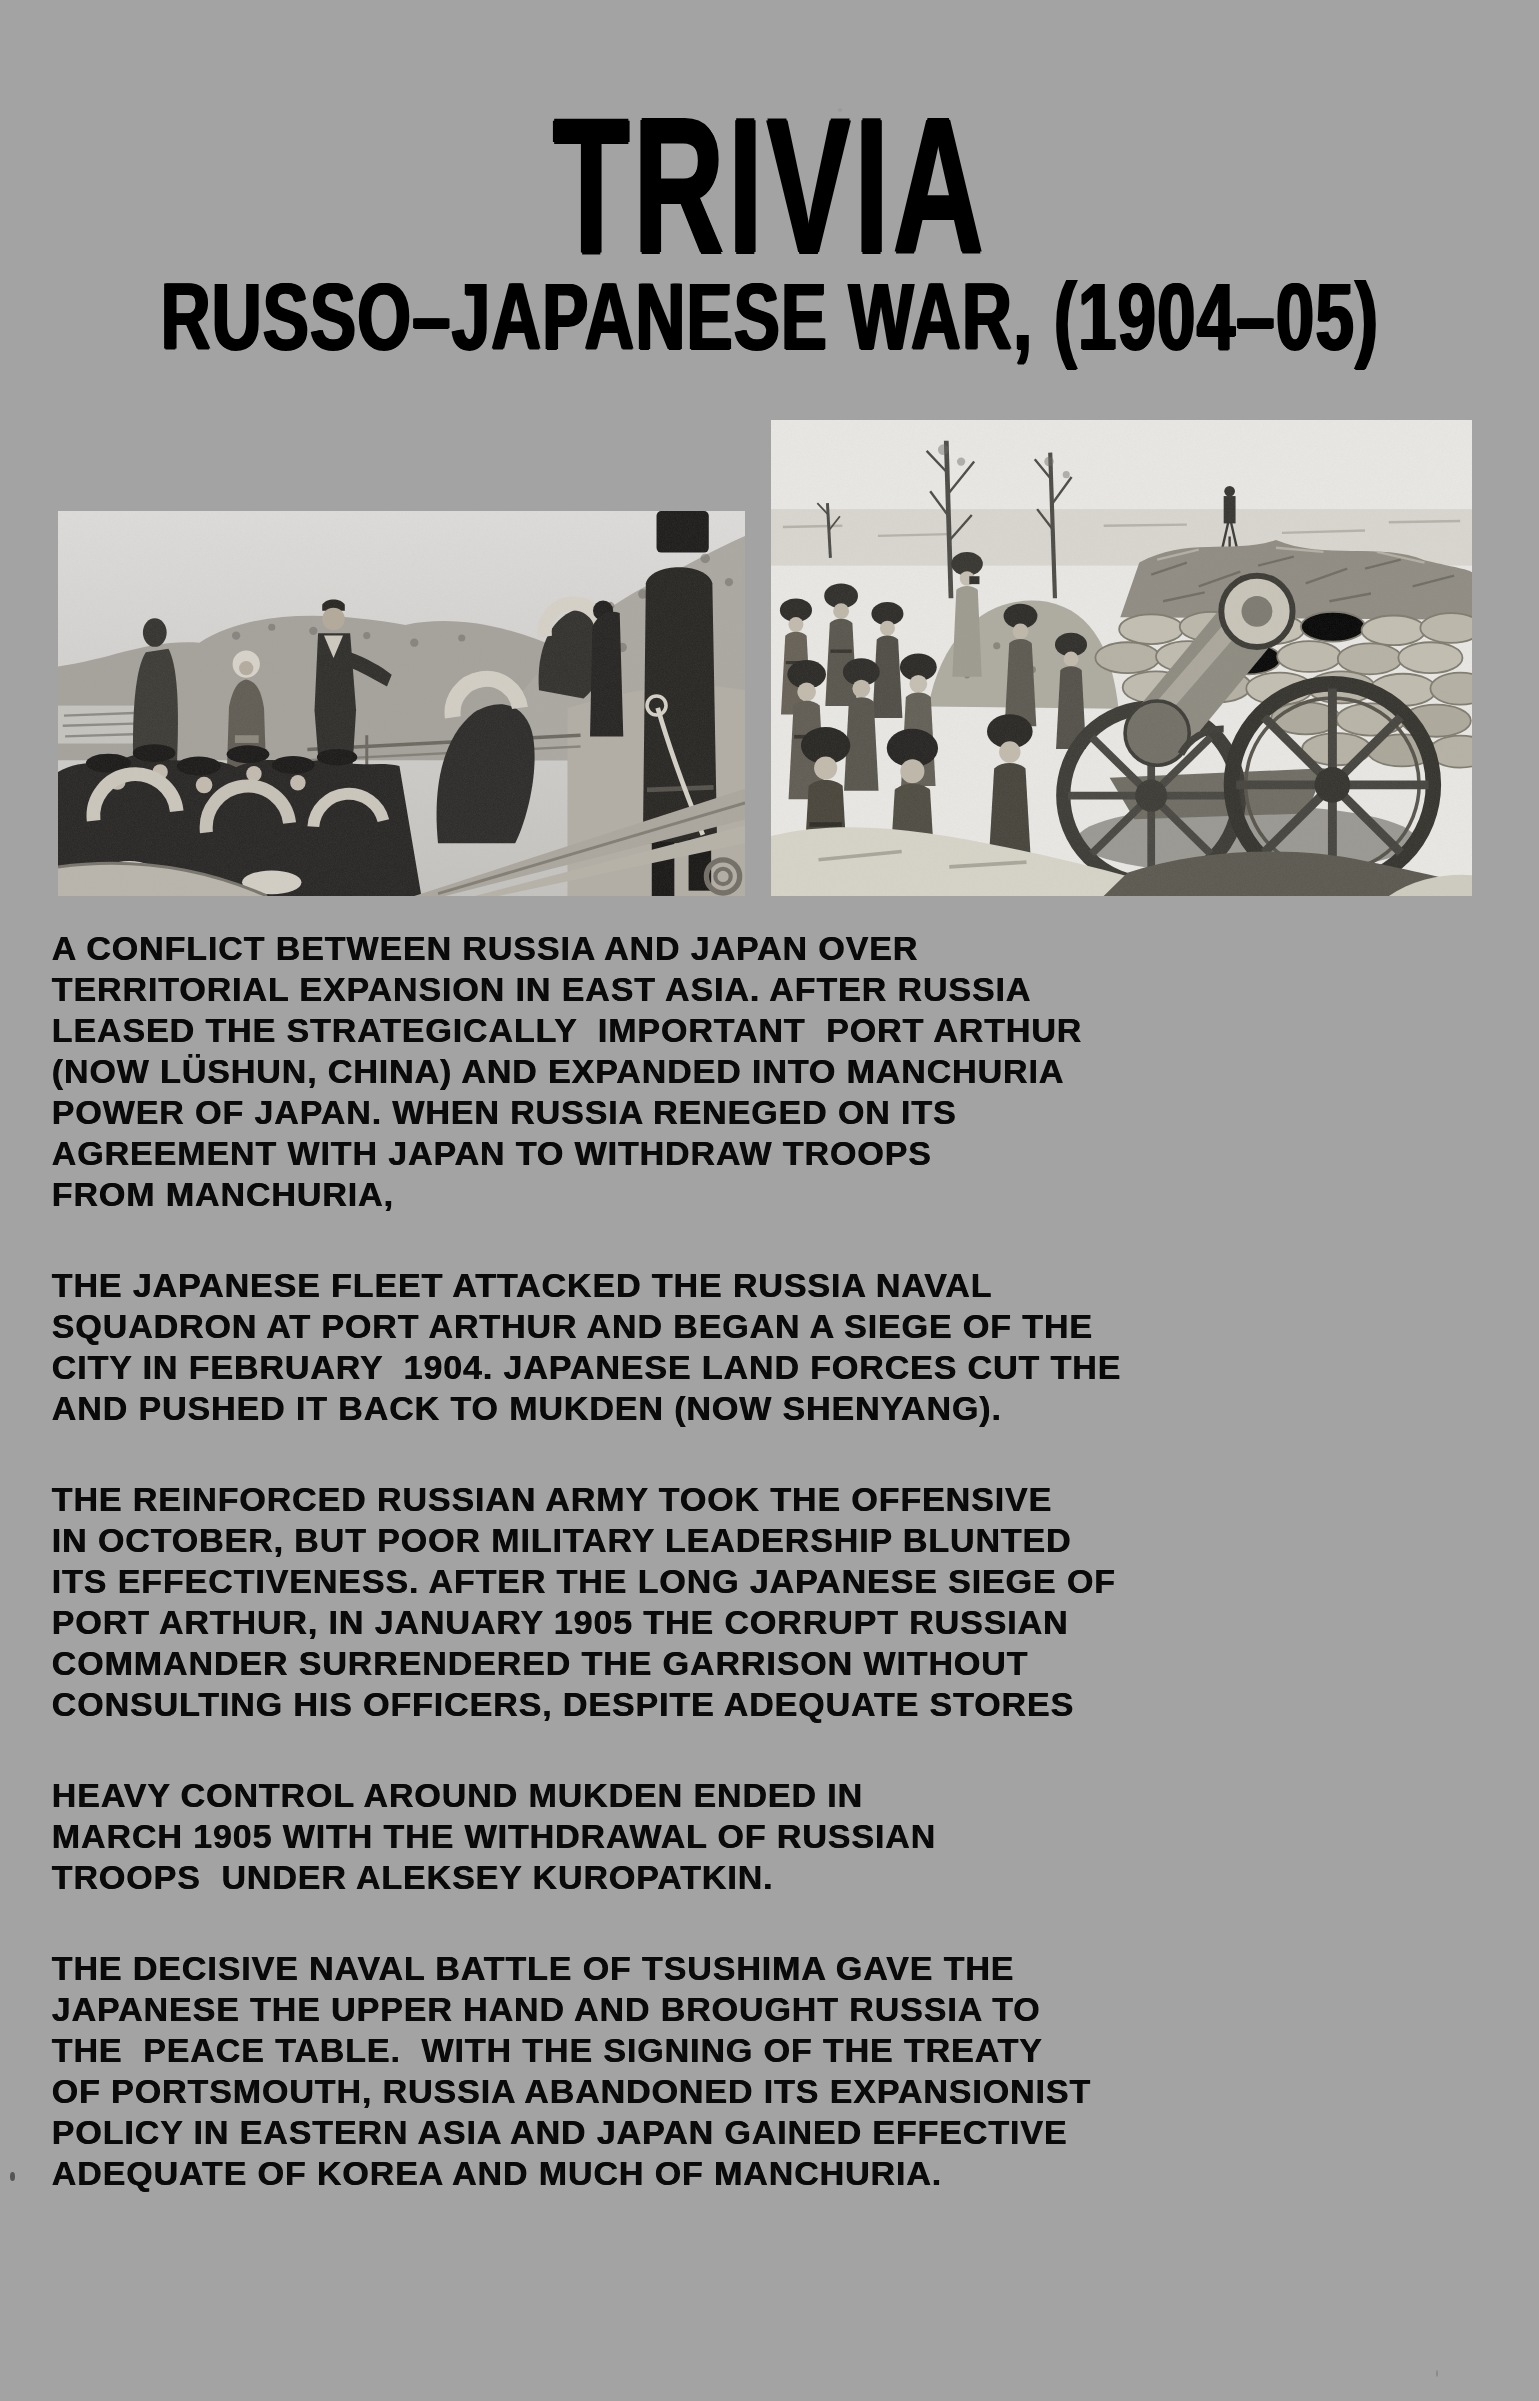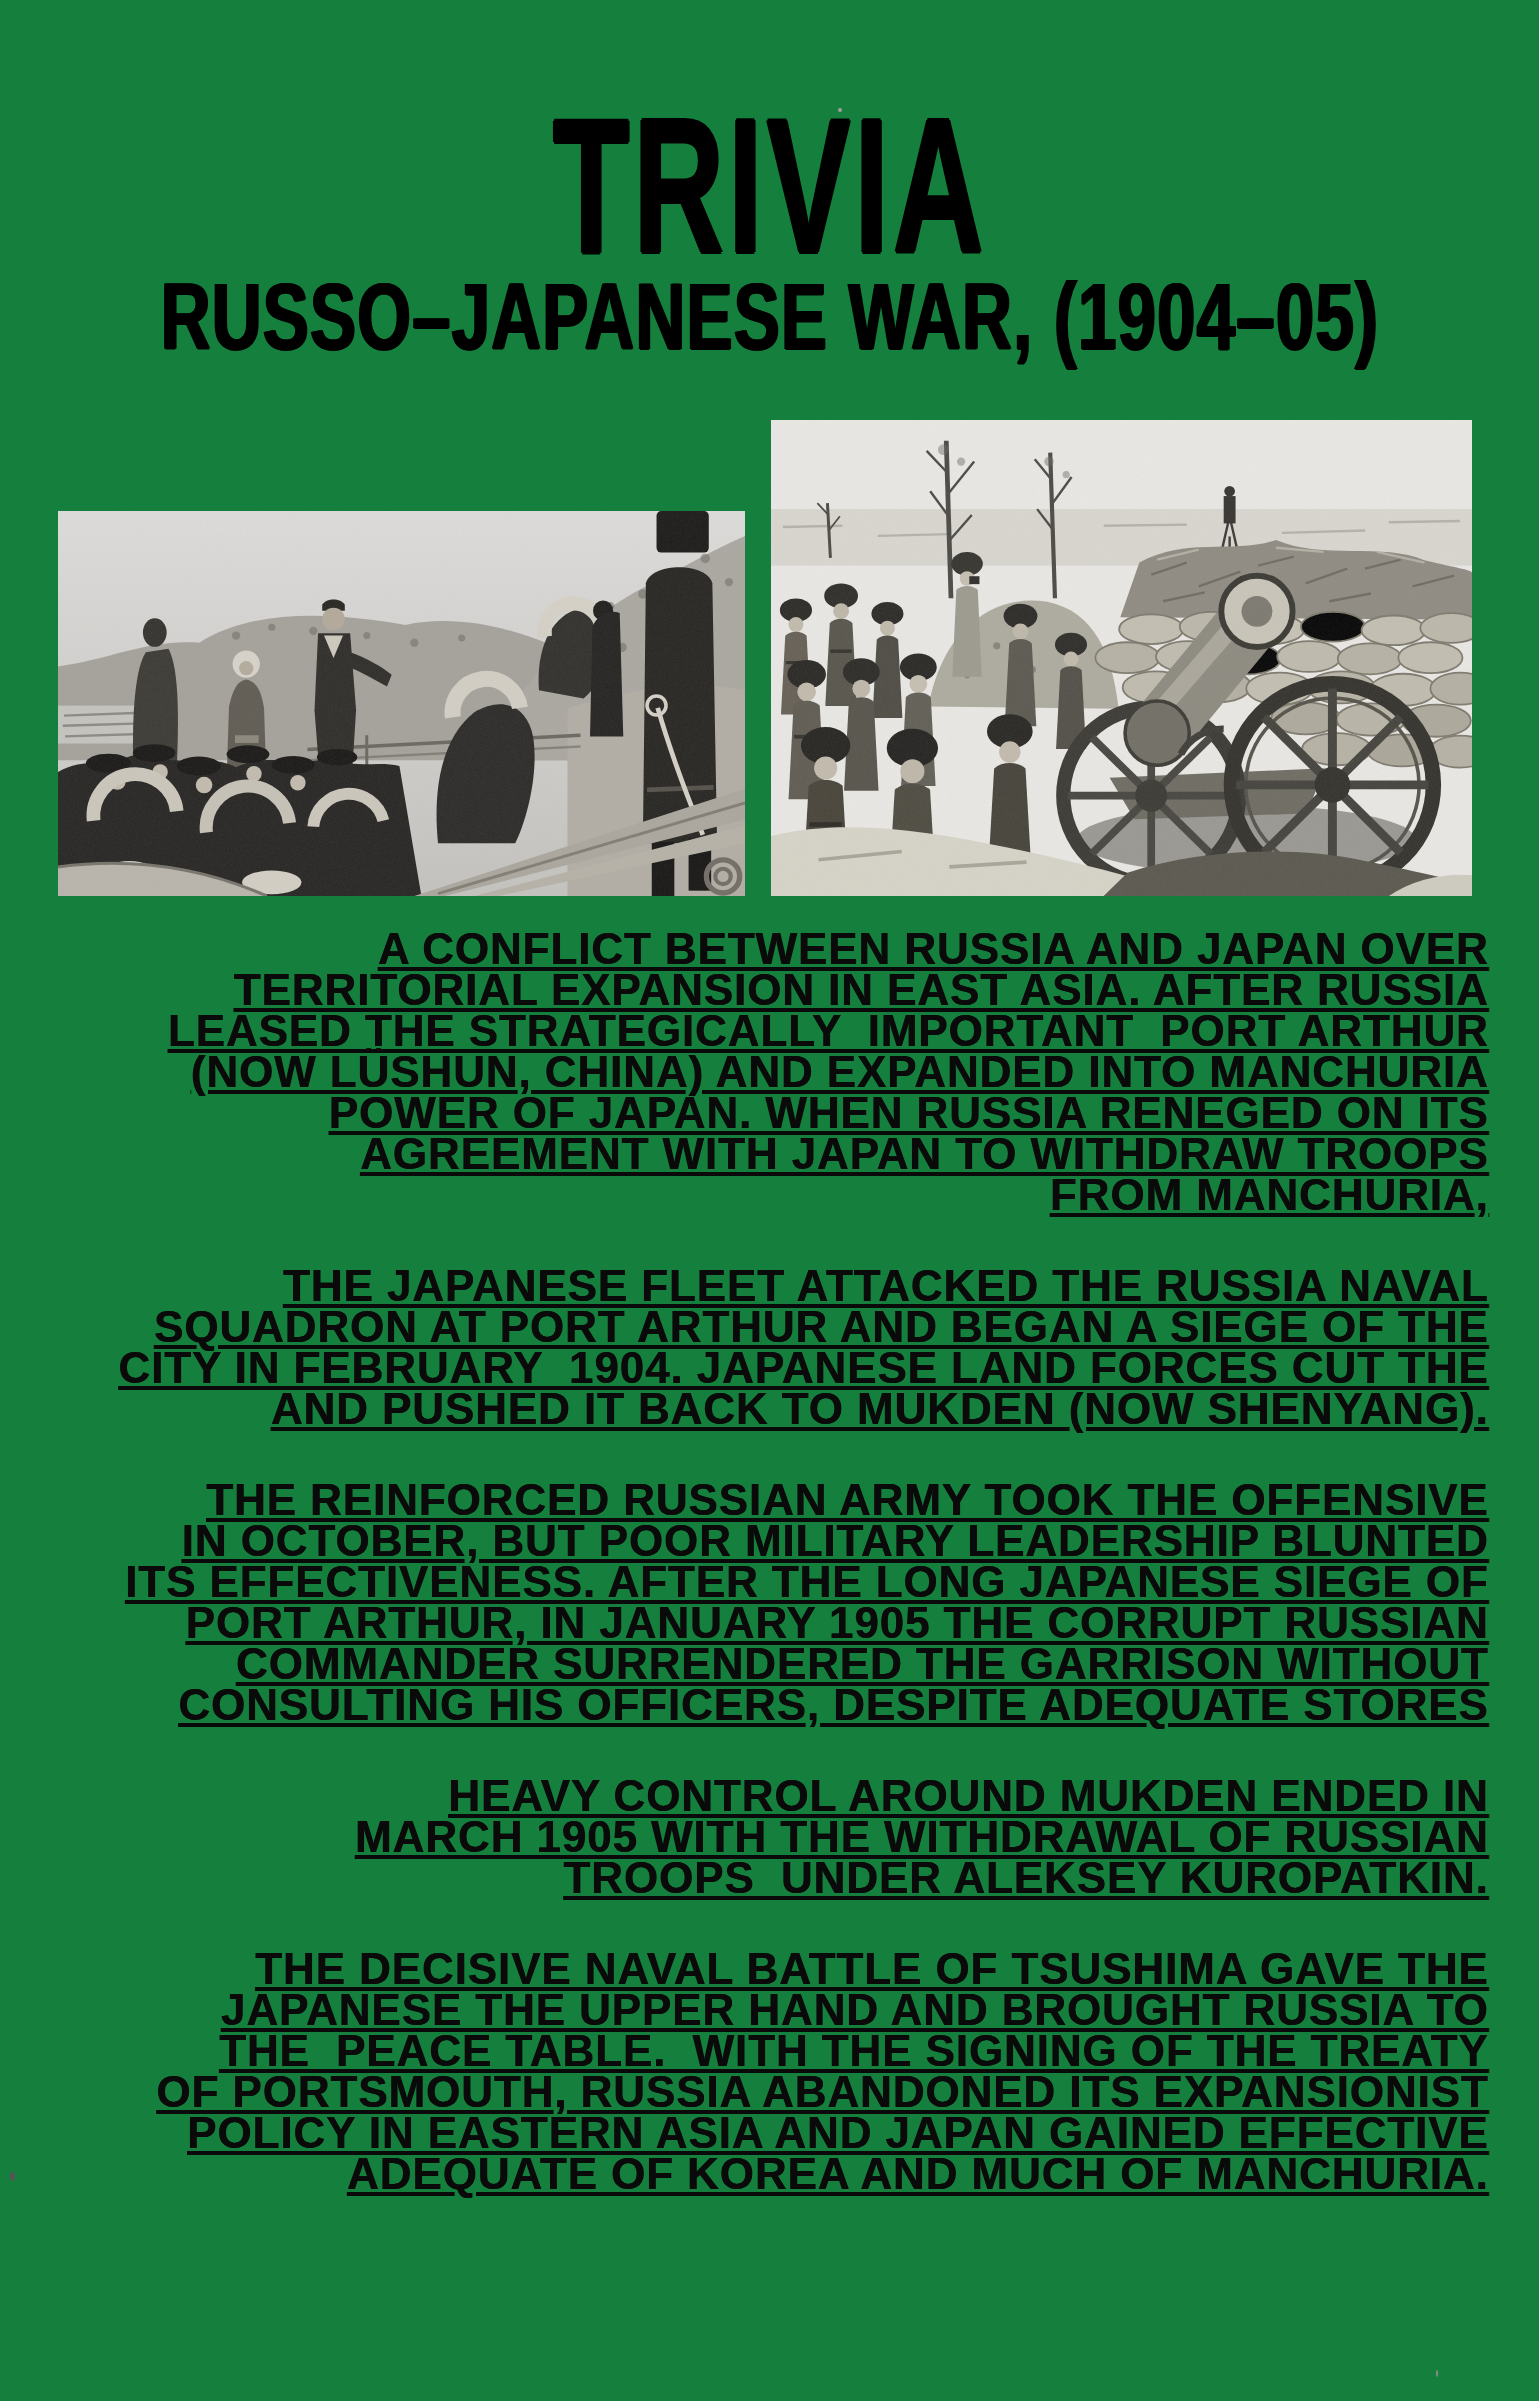--- a/index.html
+++ b/index.html
@@ -1,40 +1,40 @@
 <!DOCTYPE html>
 <html style="font-size:9.5px"><head>
 <meta charset="utf-8">
 <style>
   html,body{margin:0;padding:0;background:#888;}
   .page{
-    position:relative;width:1540px;height:2401px;background:#15803d;
+    position:relative;width:1540px;height:2401px;background:#a3a3a3;
     overflow:hidden;font-family:"Liberation Sans",sans-serif;color:#000;
   }
   .title{
     position:absolute;top:82px;left:0;width:100%;text-align:center;
     font-weight:bold;font-size:126px;line-height:1.1;letter-spacing:3.6px;
     transform:scaleY(1.52);transform-origin:top center;
     text-shadow:1.2px 0 0 #000,-1.2px 0 0 #000,0 1.2px 0 #000,0 -1.2px 0 #000;
   }
   .subtitle{
     position:absolute;top:262px;left:0;width:100%;text-align:center;
     font-weight:bold;font-size:69px;line-height:1.15;letter-spacing:1.2px;
     transform:scaleY(1.38);transform-origin:top center;
     text-shadow:1.2px 0 0 #000,-1.2px 0 0 #000,0 0.6px 0 #000;
   }
   .photo{position:absolute;overflow:hidden;background:#cfcecb;}
   .photo svg{display:block;width:100%;height:100%;}
   .photo-left{left:58px;top:511px;width:687px;height:385px;}
   .photo-right{left:771px;top:420px;width:701px;height:476px;}
   .body-text{
     position:absolute;top:928px;left:50%;transform:translateX(-50%);
-    width:1437px;text-align:right;
-    font-weight:bold;font-size:44px;line-height:41px;letter-spacing:0.9px;
-    color:#0a0a0a;text-shadow:0.6px 0 0 currentColor;text-decoration:underline;
+    width:1437px;text-align:left;
+    font-weight:bold;font-size:34px;line-height:41px;letter-spacing:0.9px;
+    color:#0a0a0a;text-shadow:0.6px 0 0 currentColor;
   }
   .para{margin:0 0 50px 0;}
   .para:last-child{margin-bottom:8px;}
   .line{white-space:pre;}
   .speck{position:absolute;background:#555;border-radius:50%;}
   .speck-a{left:9.5px;top:2172px;width:5.3px;height:9px;}
   .speck-b{left:838px;top:108px;width:3.6px;height:3.6px;background:#9a9a9a;}
   .speck-c{left:1436px;top:2370px;width:2.4px;height:7.1px;background:#8a8a8a;}
 </style>
 </head>

